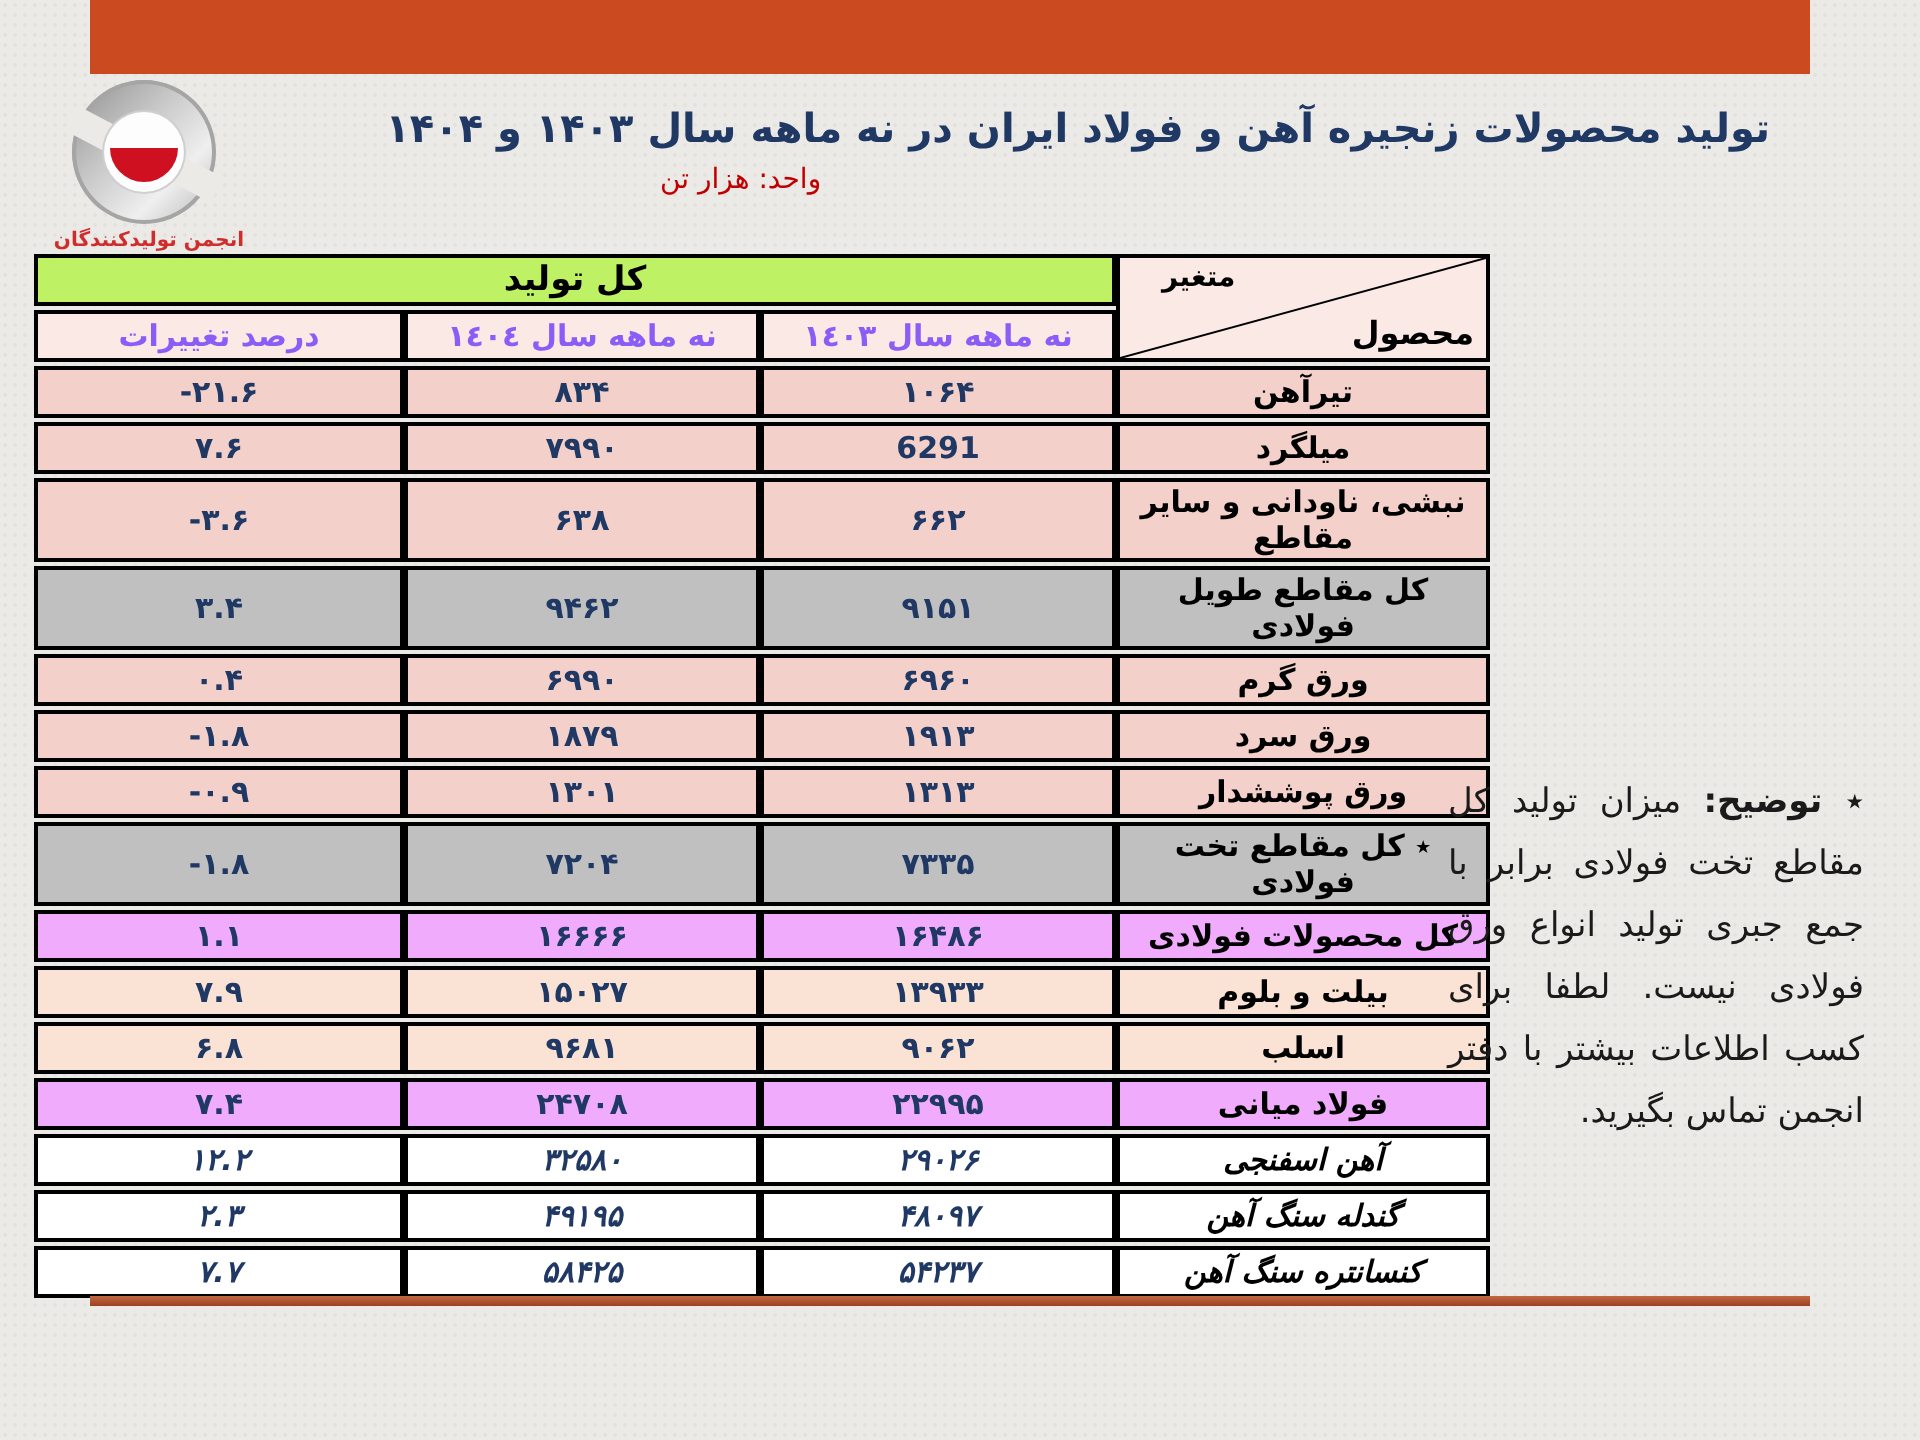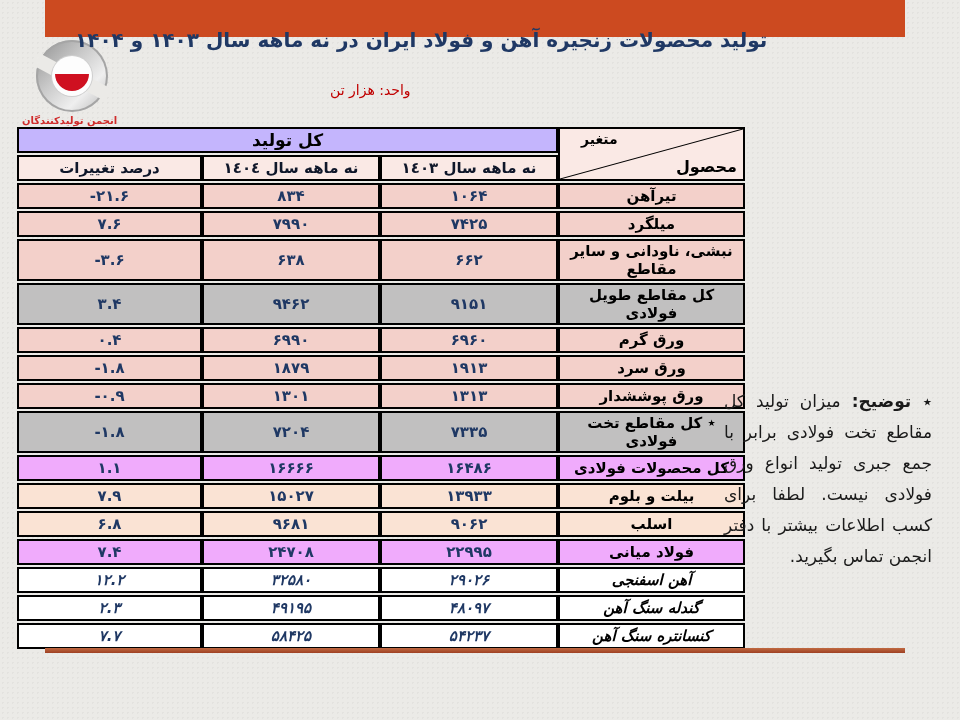--- a/index.html
+++ b/index.html
@@ -13,21 +13,21 @@
     font-family: "DejaVu Sans", sans-serif;
     overflow: hidden;
   }
   .top-bar {
     position: absolute; left: 45px; top: 0;
     width: 860px; height: 37px;
     background: #cc4a20;
   }
   .logo {
     position: absolute; left: 22px; top: 40px; width: 100px;
-    text-align: left;
+    text-align: right;
   }
   .logo-mark {
     position: relative; width: 72px; height: 72px; margin: 0 auto;
     border-radius: 50%;
     background: linear-gradient(135deg, #8f8f8f 0%, #c9c9c9 40%, #efefef 70%, #b5b5b5 100%);
     box-shadow: inset 0 0 0 2px #a5a5a5;
   }
   .logo-mark .gap1 { position:absolute; left:-2px; top:18px; width:26px; height:14px; background:#ebeae7; transform:rotate(28deg); }
   .logo-mark .gap2 { position:absolute; right:-2px; bottom:16px; width:26px; height:14px; background:#ebeae7; transform:rotate(28deg); }
   .logo-inner {
@@ -40,22 +40,22 @@
     background: #cf1020;
     border-radius: 0 0 34px 34px;
   }
   .logo-text {
     margin-top: 3px;
     color: #d02c2c; font-weight: bold; font-size: 10px; line-height: 12px;
     direction: rtl;
     white-space: nowrap;
   }
   .page-title {
-    position: absolute; left: 75px; top: 28px; width: 810px;
-    text-align: left; direction: rtl;
+    position: absolute; left: 75px; top: 52px; width: 810px;
+    text-align: right; direction: rtl;
     color: #1f3864; font-size: 20px; font-weight: bold;
   }
   .unit-label {
     position: absolute; left: 330px; top: 82px;
     direction: rtl; color: #c00000; font-size: 14px;
   }
   table.data-table {
     position: absolute; left: 17px; top: 125px;
     width: 728px;
     direction: rtl;
@@ -67,22 +67,22 @@
   col.c-y1403 { width: 178px; }
   col.c-y1404 { width: 178px; }
   col.c-pct { width: 185px; }
   .data-table td, .data-table th {
     border: 2px solid #000;
     height: 26px;
     text-align: center; vertical-align: middle;
     padding: 1px 4px;
     overflow: hidden;
   }
-  th.th-total { background: #c4b5fd; font-size: 17px; color:#000; }
-  th.th-sub { background: #fae9e5; color:#0f172a; }
+  th.th-total { background: #bef264; font-size: 17px; color:#000; }
+  th.th-sub { background: #fae9e5; color:#8b5cf6; }
   th.th-diag {
     background: #fae9e5; position: relative; padding: 0;
   }
   .diag-svg { position:absolute; left:0; top:0; width:100%; height:100%; }
   .diag-var { position:absolute; left:21px; top:2px; font-size:14px; font-weight:bold; }
   .diag-prod { position:absolute; right:6px; bottom:3px; font-size:16px; font-weight:bold; }
   td.cell-product { font-weight: bold; color: #000; }
   td.cell-num { font-weight: bold; color: #1f3864; direction: ltr; }
   tr.style-pink td { background: #f3d0ca; }
   tr.style-gray td { background: #c1c0c0; }
@@ -149,21 +149,21 @@
   </thead>
   <tbody id="table-body">
       <tr class="style-pink">
         <td class="cell-product">تیرآهن</td>
         <td class="cell-num">۱۰۶۴</td>
         <td class="cell-num">۸۳۴</td>
         <td class="cell-num">-۲۱.۶</td>
       </tr>
       <tr class="style-pink">
         <td class="cell-product">میلگرد</td>
-        <td class="cell-num">۷۴۲۵</td>
+        <td class="cell-num">6291</td>
         <td class="cell-num">۷۹۹۰</td>
         <td class="cell-num">۷.۶</td>
       </tr>
       <tr class="style-pink">
         <td class="cell-product">نبشی، ناودانی و سایر مقاطع</td>
         <td class="cell-num">۶۶۲</td>
         <td class="cell-num">۶۳۸</td>
         <td class="cell-num">-۳.۶</td>
       </tr>
       <tr class="style-gray">

